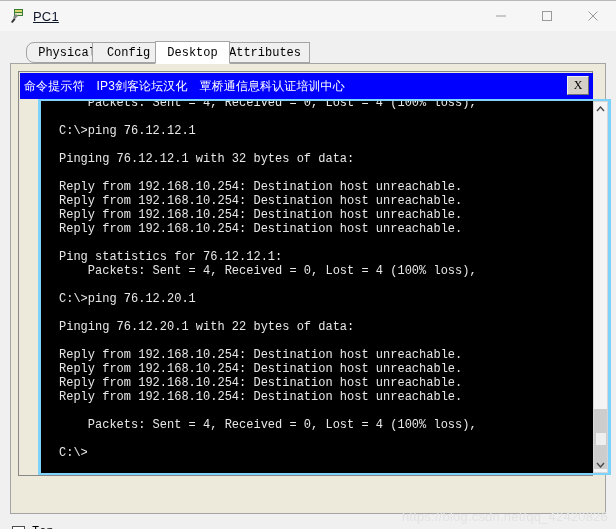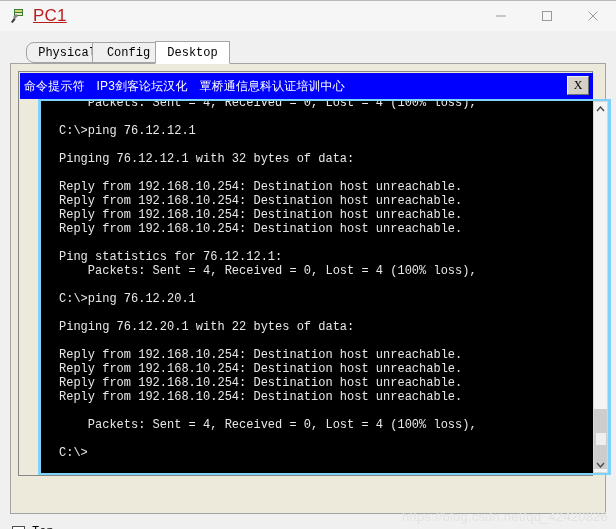--- a/index.html
+++ b/index.html
@@ -28,22 +28,22 @@
     align-items: center;
   }
   .title-icon {
     width: 16px; height: 16px;
     margin-left: 10px;
     margin-right: 7px;
     position: relative;
     flex: none;
   }
   .title-text {
-    font-size: 17px;
-    color: #b91c1c;
+    font-size: 13px;
+    color: #0f172a;
     letter-spacing: 0.2px;
     flex: 1;
     text-decoration: underline;
   }
   .winbtn {
     width: 46px; height: 30px;
     display: flex;
     align-items: center;
     justify-content: center;
     flex: none;
@@ -278,20 +278,21 @@
   </span>
 </div>
 
 <div class="app-body">
 
   <div class="tabstrip">
     <div class="tab" style="left:16px;   width:82px;border-radius:8px;">Physical</div>
     <div class="tab" style="left:82px;  width:73px;">Config</div>
     <div class="tab active" style="left:145px; width:75px;">Desktop</div>
 
+    <div class="tab" style="left:210px; width:90px;">Attributes</div>
   </div>
 
   <div class="desk-panel">
 
     <div class="cmd-window">
 
       <div class="cmd-titlebar">
         <span class="cmd-title-text">命令提示符　IP3剑客论坛汉化　覃桥通信息科认证培训中心</span>
         <span class="cmd-close">X</span>
       </div>

